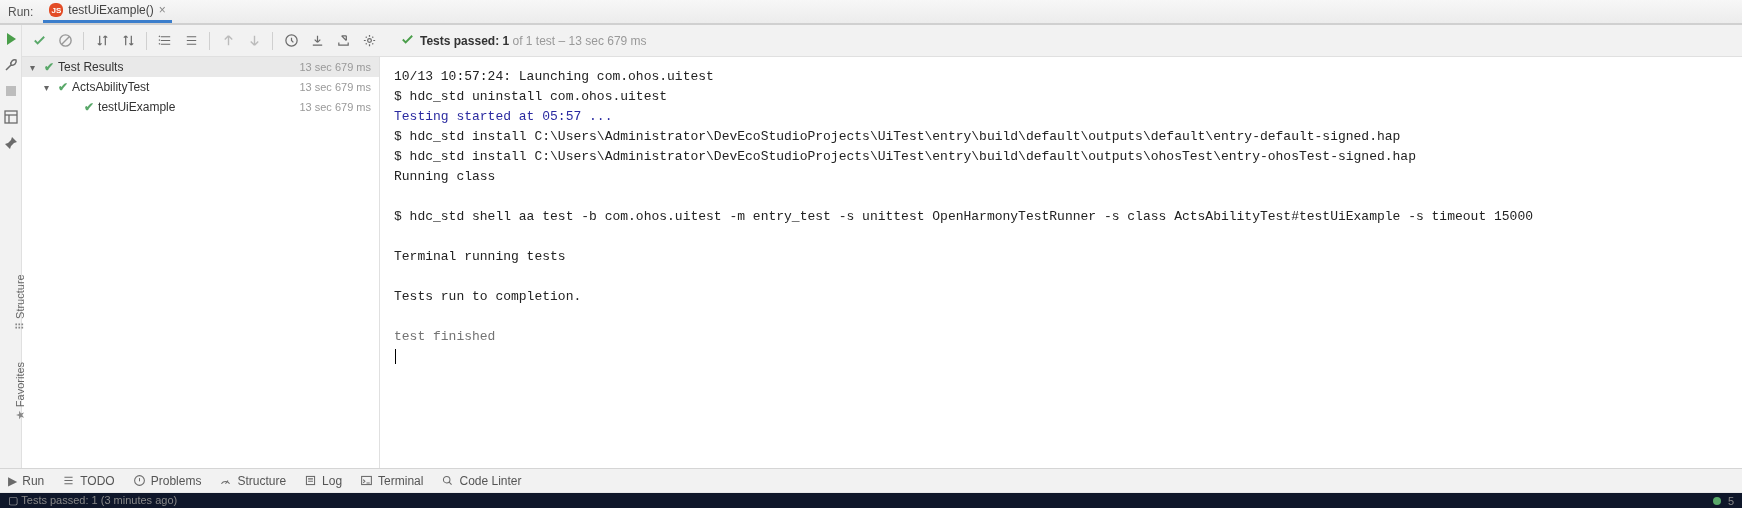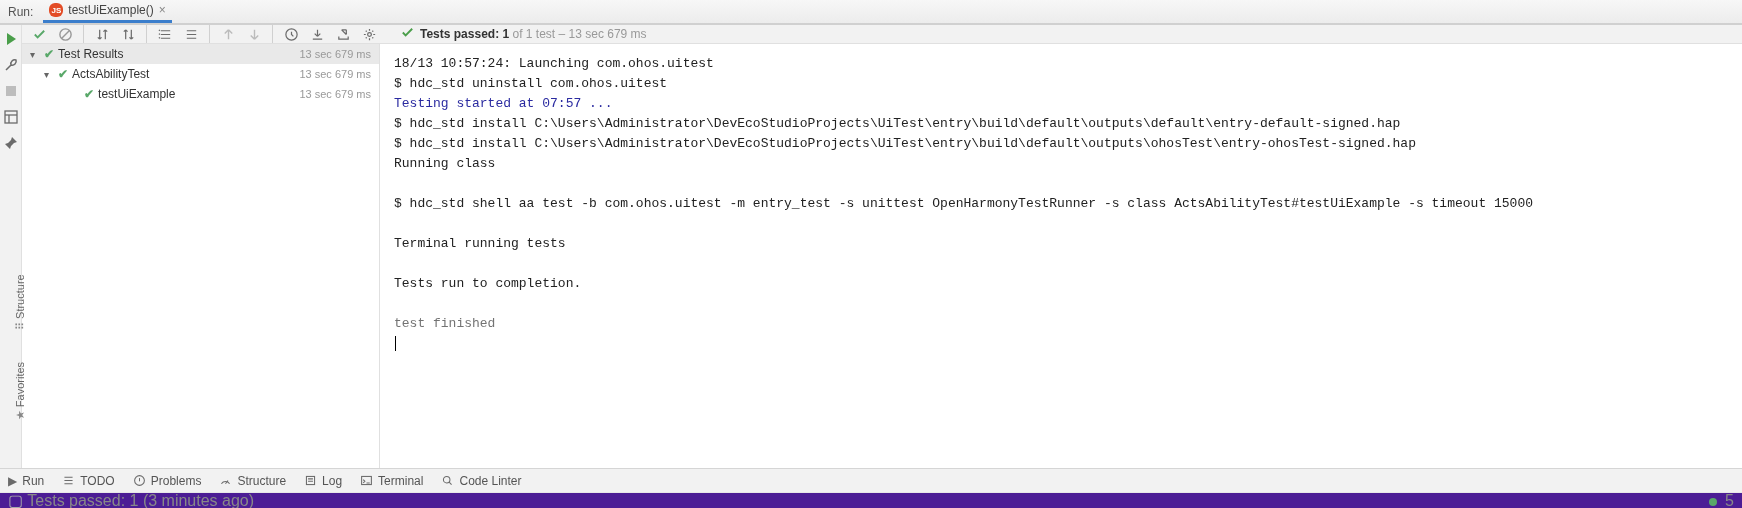--- a/index.html
+++ b/index.html
@@ -19,21 +19,21 @@
 
 
 .vtool { width:22px; background:#f2f2f2; border-right:1px solid #e0e0e0; display:flex; flex-direction:column; align-items:center; padding-top:6px; gap:10px; }
 .vtool .ico { width:16px; height:16px; display:flex; align-items:center; justify-content:center; color:#6b6b6b; cursor:pointer; }
 .vtool .play svg { fill:#4a9e4a; }
 
 
 .center { flex:1; display:flex; flex-direction:column; min-width:0; }
 
 
-.htool { height:19px; background:#f2f2f2; border-bottom:1px solid #e0e0e0; display:flex; align-items:center; padding:0 6px; gap:4px; }
+.htool { height:32px; background:#f2f2f2; border-bottom:1px solid #e0e0e0; display:flex; align-items:center; padding:0 6px; gap:4px; }
 .htool .btn { width:22px; height:22px; display:flex; align-items:center; justify-content:center; color:#6b6b6b; cursor:pointer; border-radius:3px; }
 .htool .divider { width:1px; height:18px; background:#d0d0d0; margin:0 3px; }
 .htool .status { margin-left:16px; display:flex; align-items:center; gap:5px; color:#555; }
 .htool .status .chk svg { stroke:#4a9e4a; }
 .htool .bold { font-weight:600; color:#333; }
 .htool .grey { color:#999; }
 .htool svg { width:15px; height:15px; }
 
 
 .body { flex:1; display:flex; min-height:0; }
@@ -52,21 +52,21 @@
 .console .red { color:#737373; }
 .cursor { display:inline-block; width:1px; height:15px; background:#000; vertical-align:text-bottom; margin-left:1px;}
 
 
 .bottom { height:24px; background:#f2f2f2; border-top:1px solid #d5d5d5; display:flex; align-items:center; padding:0 8px; gap:18px; }
 .bottom .item { display:flex; align-items:center; gap:5px; color:#555; cursor:pointer; }
 .bottom .item svg { width:13px; height:13px; }
 .bottom .run-arrow { color:#6a6a6a; }
 
 
-.status-strip { height:16px; background:#4c1d95; border-top:1px solid #e8e8e8; display:flex; align-items:center; justify-content:space-between; padding:0 8px; font-size:16px; color:#888; }
+.status-strip { height:16px; background:#0f172a; border-top:1px solid #e8e8e8; display:flex; align-items:center; justify-content:space-between; padding:0 8px; font-size:11px; color:#888; }
 .status-strip .dot { width:8px; height:8px; border-radius:50%; background:#59a869; display:inline-block; margin-right:4px;}
 .sidetab { transform: rotate(-90deg); transform-origin:left top; font-size:11px; color:#666; white-space:nowrap; }
 .sidetab.structure { position:absolute; left:14px; top:330px; }
 .sidetab.favorites { position:absolute; left:14px; top:420px; }
 .sidetab .mini { color:#888; margin-right:3px; }
 </style>
 </head>
 <body>
 
 <div class="app">
@@ -209,23 +209,23 @@
             <span class="time">13 sec 679 ms</span>
           </div>
           <div class="tree-row lvl2">
             <span class="arrow"></span>
             <span class="chk">✔</span>
             <span class="name">testUiExample</span>
             <span class="time">13 sec 679 ms</span>
           </div>
         </div>
 
-        <div class="console"><span>18/13 10:57:24: Launching com.ohos.uitest</span>
+        <div class="console"><span>10/13 10:57:24: Launching com.ohos.uitest</span>
 <span>$ hdc_std uninstall com.ohos.uitest</span>
-<span class="blue">Testing started at 07:57 ...</span>
+<span class="blue">Testing started at 05:57 ...</span>
 <span>$ hdc_std install C:\Users\Administrator\DevEcoStudioProjects\UiTest\entry\build\default\outputs\default\entry-default-signed.hap</span>
 <span>$ hdc_std install C:\Users\Administrator\DevEcoStudioProjects\UiTest\entry\build\default\outputs\ohosTest\entry-ohosTest-signed.hap</span>
 <span>Running class</span>
 <span></span>
 <span>$ hdc_std shell aa test -b com.ohos.uitest -m entry_test -s unittest OpenHarmonyTestRunner -s class ActsAbilityTest#testUiExample -s timeout 15000</span>
 <span></span>
 <span>Terminal running tests</span>
 <span></span>
 <span>Tests run to completion.</span>
 <span></span>

